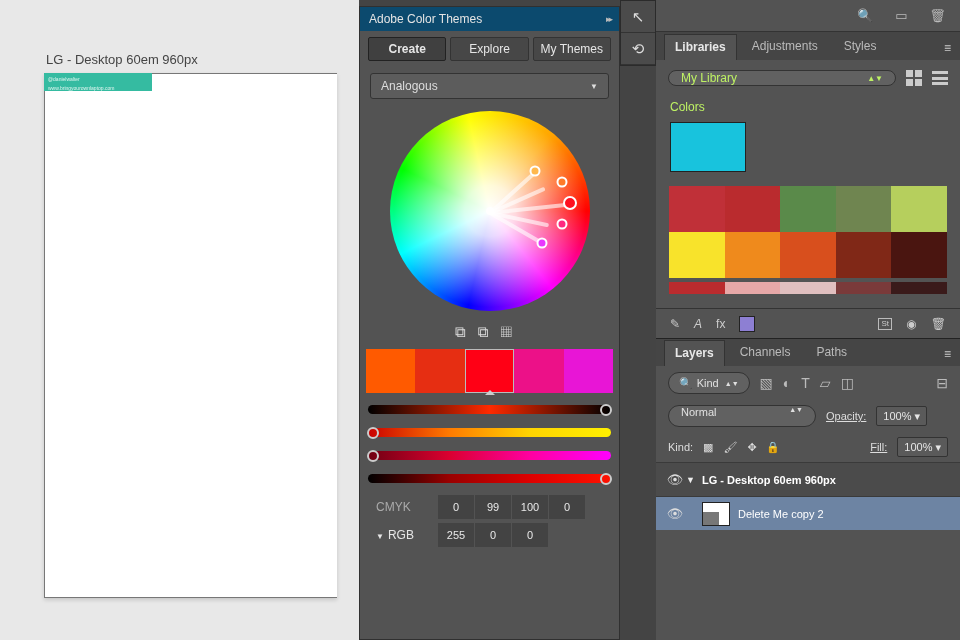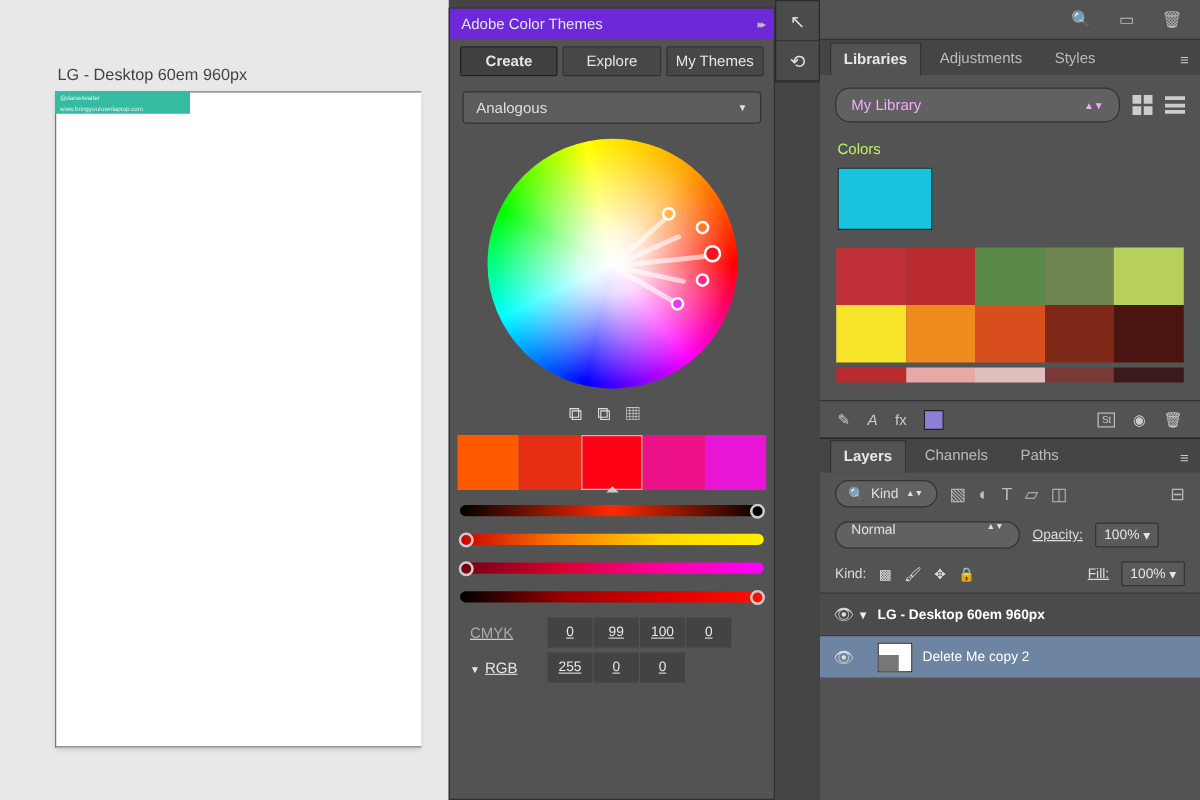--- a/index.html
+++ b/index.html
@@ -5,21 +5,21 @@
   * { margin:0; padding:0; box-sizing:border-box; font-family: "Helvetica Neue", Arial, sans-serif; }
   html,body { width:960px; height:640px; background:#444; overflow:hidden; color:#ccc; }
   
   #workspace { position:absolute; left:0; top:0; width:359px; height:640px; background:#e8e8e8; }
   #artboard-title { position:absolute; left:46px; top:52px; font-size:13px; color:#444; }
   #artboard { position:absolute; left:44px; top:73px; width:293px; height:525px; background:#fff; border:1px solid #777; border-right:none; box-shadow: 0 2px 4px rgba(0,0,0,0.15);}
   #banner { position:absolute; left:44px; top:73px; width:108px; height:18px; background:#35bba1; }
   #banner span { display:block; font-size:5px; line-height:6px; color:#dff5ef; padding:3px 4px 0; }
   
   #ct-panel { position:absolute; left:359px; top:6px; width:261px; height:634px; background:#535353; border:1px solid #303030; }
-  .panel-header { height:24px; display:flex; align-items:center; background:#6d28d9; }
+  .panel-header { height:24px; display:flex; align-items:center; background:#0c4a6e; }
   .panel-header .title { font-size:12px; color:#e4e4e4; padding-left:9px; flex:1;}
   .panel-header .collapse { font-size:9px; color:#bbb; padding-right:8px; letter-spacing:-2px; }
   #ct-tabs { display:flex; padding:6px 8px; gap:4px;}
   #ct-tabs .tab { flex:1; height:24px; display:flex; align-items:center; justify-content:center; font-size:12px; color:#e6e6e6; background:#474747; border:1px solid #333; border-radius:2px;}
   #ct-tabs .tab.active { font-weight:bold; background:#404040; border:1px solid #222; }
   #harmony { margin:6px 10px 0; height:26px; background:#5c5c5c; border:1px solid #333; border-radius:3px; display:flex; align-items:center; padding:0 10px; font-size:12px; color:#ddd; }
   #harmony .caret { margin-left:auto; font-size:8px; color:#ddd; }
   #wheel-wrap { width:200px; height:200px; margin:12px auto 8px; position:relative; }
   #wheel { width:200px; height:200px; border-radius:50%; background: conic-gradient(from 90deg, red, magenta, blue, cyan, lime, yellow, orange, red); position:absolute; }
   #wheel::after { content:""; position:absolute; inset:0; border-radius:50%; background: radial-gradient(circle at center, #fff 0%, rgba(255,255,255,0.85) 18%, rgba(255,255,255,0.0) 68%);}
@@ -33,40 +33,40 @@
   #swatch-row { display:flex; margin:0 6px; height:44px; }
   #swatch-row .sw { flex:1; }
   #swatch-row .sw.sel { outline:1px solid #bbb; outline-offset:-1px; position:relative;}
   #swatch-row .sw.sel::after{content:"";position:absolute;left:50%;bottom:-2px;transform:translateX(-50%);width:0;height:0;border-left:5px solid transparent;border-right:5px solid transparent;border-bottom:5px solid #ccc;}
   
   #sliders { padding:12px 8px 6px; display:flex; flex-direction:column; gap:14px;}
   .sl { height:9px; border-radius:5px; position:relative; }
   .sl .thumb{position:absolute; top:50%; transform:translate(-50%,-50%); width:12px; height:12px; border-radius:50%; border:2px solid #ccc; background:transparent;}
   
   #readout { margin:4px 6px 0;}
-  .ro-row { display:flex; align-items:center; height:28px;text-decoration:underline; }
+  .ro-row { display:flex; align-items:center; height:28px; }
   .ro-row .mode { width:72px; font-size:12px; color:#aaa; padding-left:10px;}
   .ro-row.active .mode { color:#e6e6e6; }
   .ro-row .mode .tri { font-size:8px; margin-right:4px; display:inline-block; }
   .ro-row .cells { display:flex; gap:1px;}
   .ro-row .cell { width:36px; height:24px; background:#434343; color:#e8e8e8; font-size:11px; display:flex; align-items:center; justify-content:center; }
   
   #divider { position:absolute; left:620px; top:0; width:36px; height:66px; background:#4b4b4b; border:1px solid #2b2b2b; display:flex; flex-direction:column; }
   #divider div{flex:1;display:flex;align-items:center;justify-content:center;color:#ddd;font-size:15px;border-bottom:1px solid #333;}
   
   #right { position:absolute; left:656px; top:0; width:304px; height:640px; background:#535353; }
   #lib-toolbar { height:32px; display:flex; align-items:center; justify-content:flex-end; gap:22px; padding-right:14px; border-bottom:1px solid #333;}
   #lib-toolbar span{font-size:13px;color:#bbb;}
   .tabset { height:28px; display:flex; align-items:flex-end; padding-left:8px; gap:4px; background:#454545;}
   .tab2 { padding:5px 10px 6px; font-size:12px; color:#bbb; border:1px solid transparent;}
   .tab2.active { color:#e8e8e8; background:#535353; border:1px solid #333; border-bottom:none; font-weight:bold;}
   .tabset .menuI { margin-left:auto; padding:5px 9px; color:#ccc; font-size:12px;}
   
   #lib-select-row { display:flex; align-items:center; gap:10px; padding:10px 12px;}
-  #lib-select { flex:1; height:28px; background:#616161; border-radius:12px; border:1px solid #333; display:flex; align-items:center; padding:0 12px; font-size:12px; color:#f0abfc;}
+  #lib-select { flex:1; height:16px; background:#616161; border-radius:12px; border:1px solid #333; display:flex; align-items:center; padding:0 12px; font-size:12px; color:#bef264;}
   #lib-select .caret{margin-left:auto;font-size:8px;}
   .grid-ic { width:16px; height:16px; display:grid; grid-template-columns:1fr 1fr; grid-template-rows:1fr 1fr; gap:2px;}
   .grid-ic i{background:#ccc;}
   .list-ic { width:16px; height:14px; display:flex; flex-direction:column; justify-content:space-between;}
   .list-ic i{height:3px;background:#ccc;}
   
   .sect-label { padding:4px 14px 6px; font-size:12px; color:#bef264;}
   #color-sw { margin:2px 14px 14px; width:76px; height:50px; background:#00bcd4; border:1px solid #222;}
   #ct-grid { display:grid; grid-template-columns:repeat(5,1fr); margin:0 13px 4px; }
   #ct-grid div{height:46px;}

